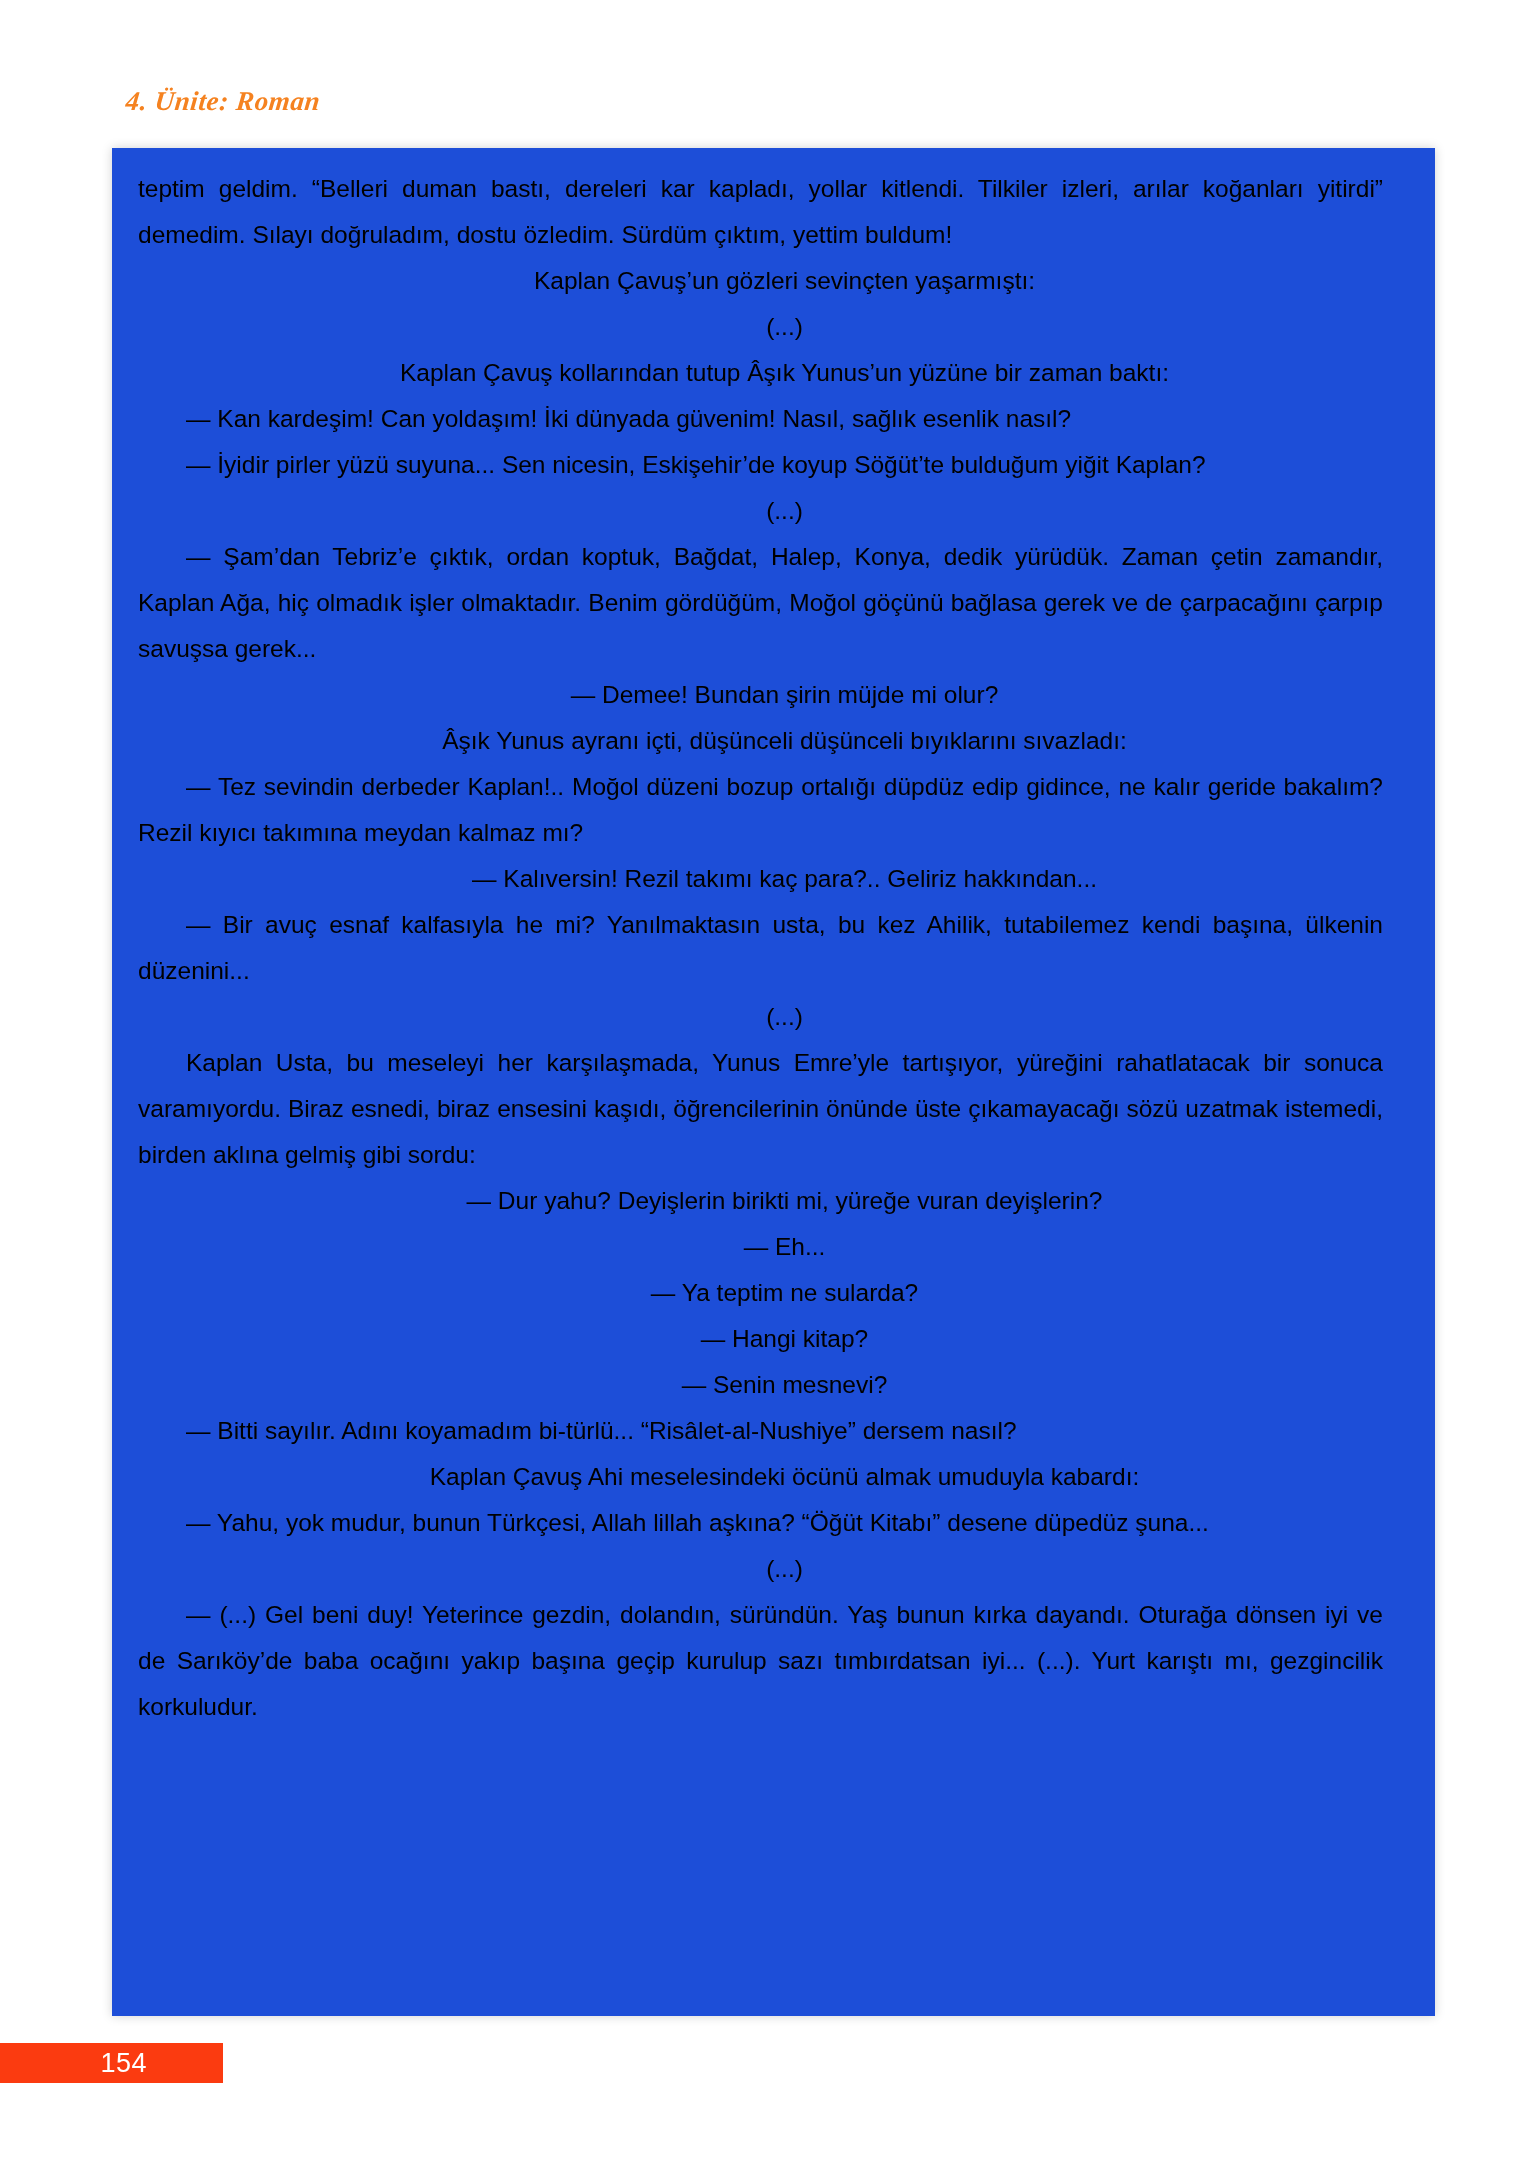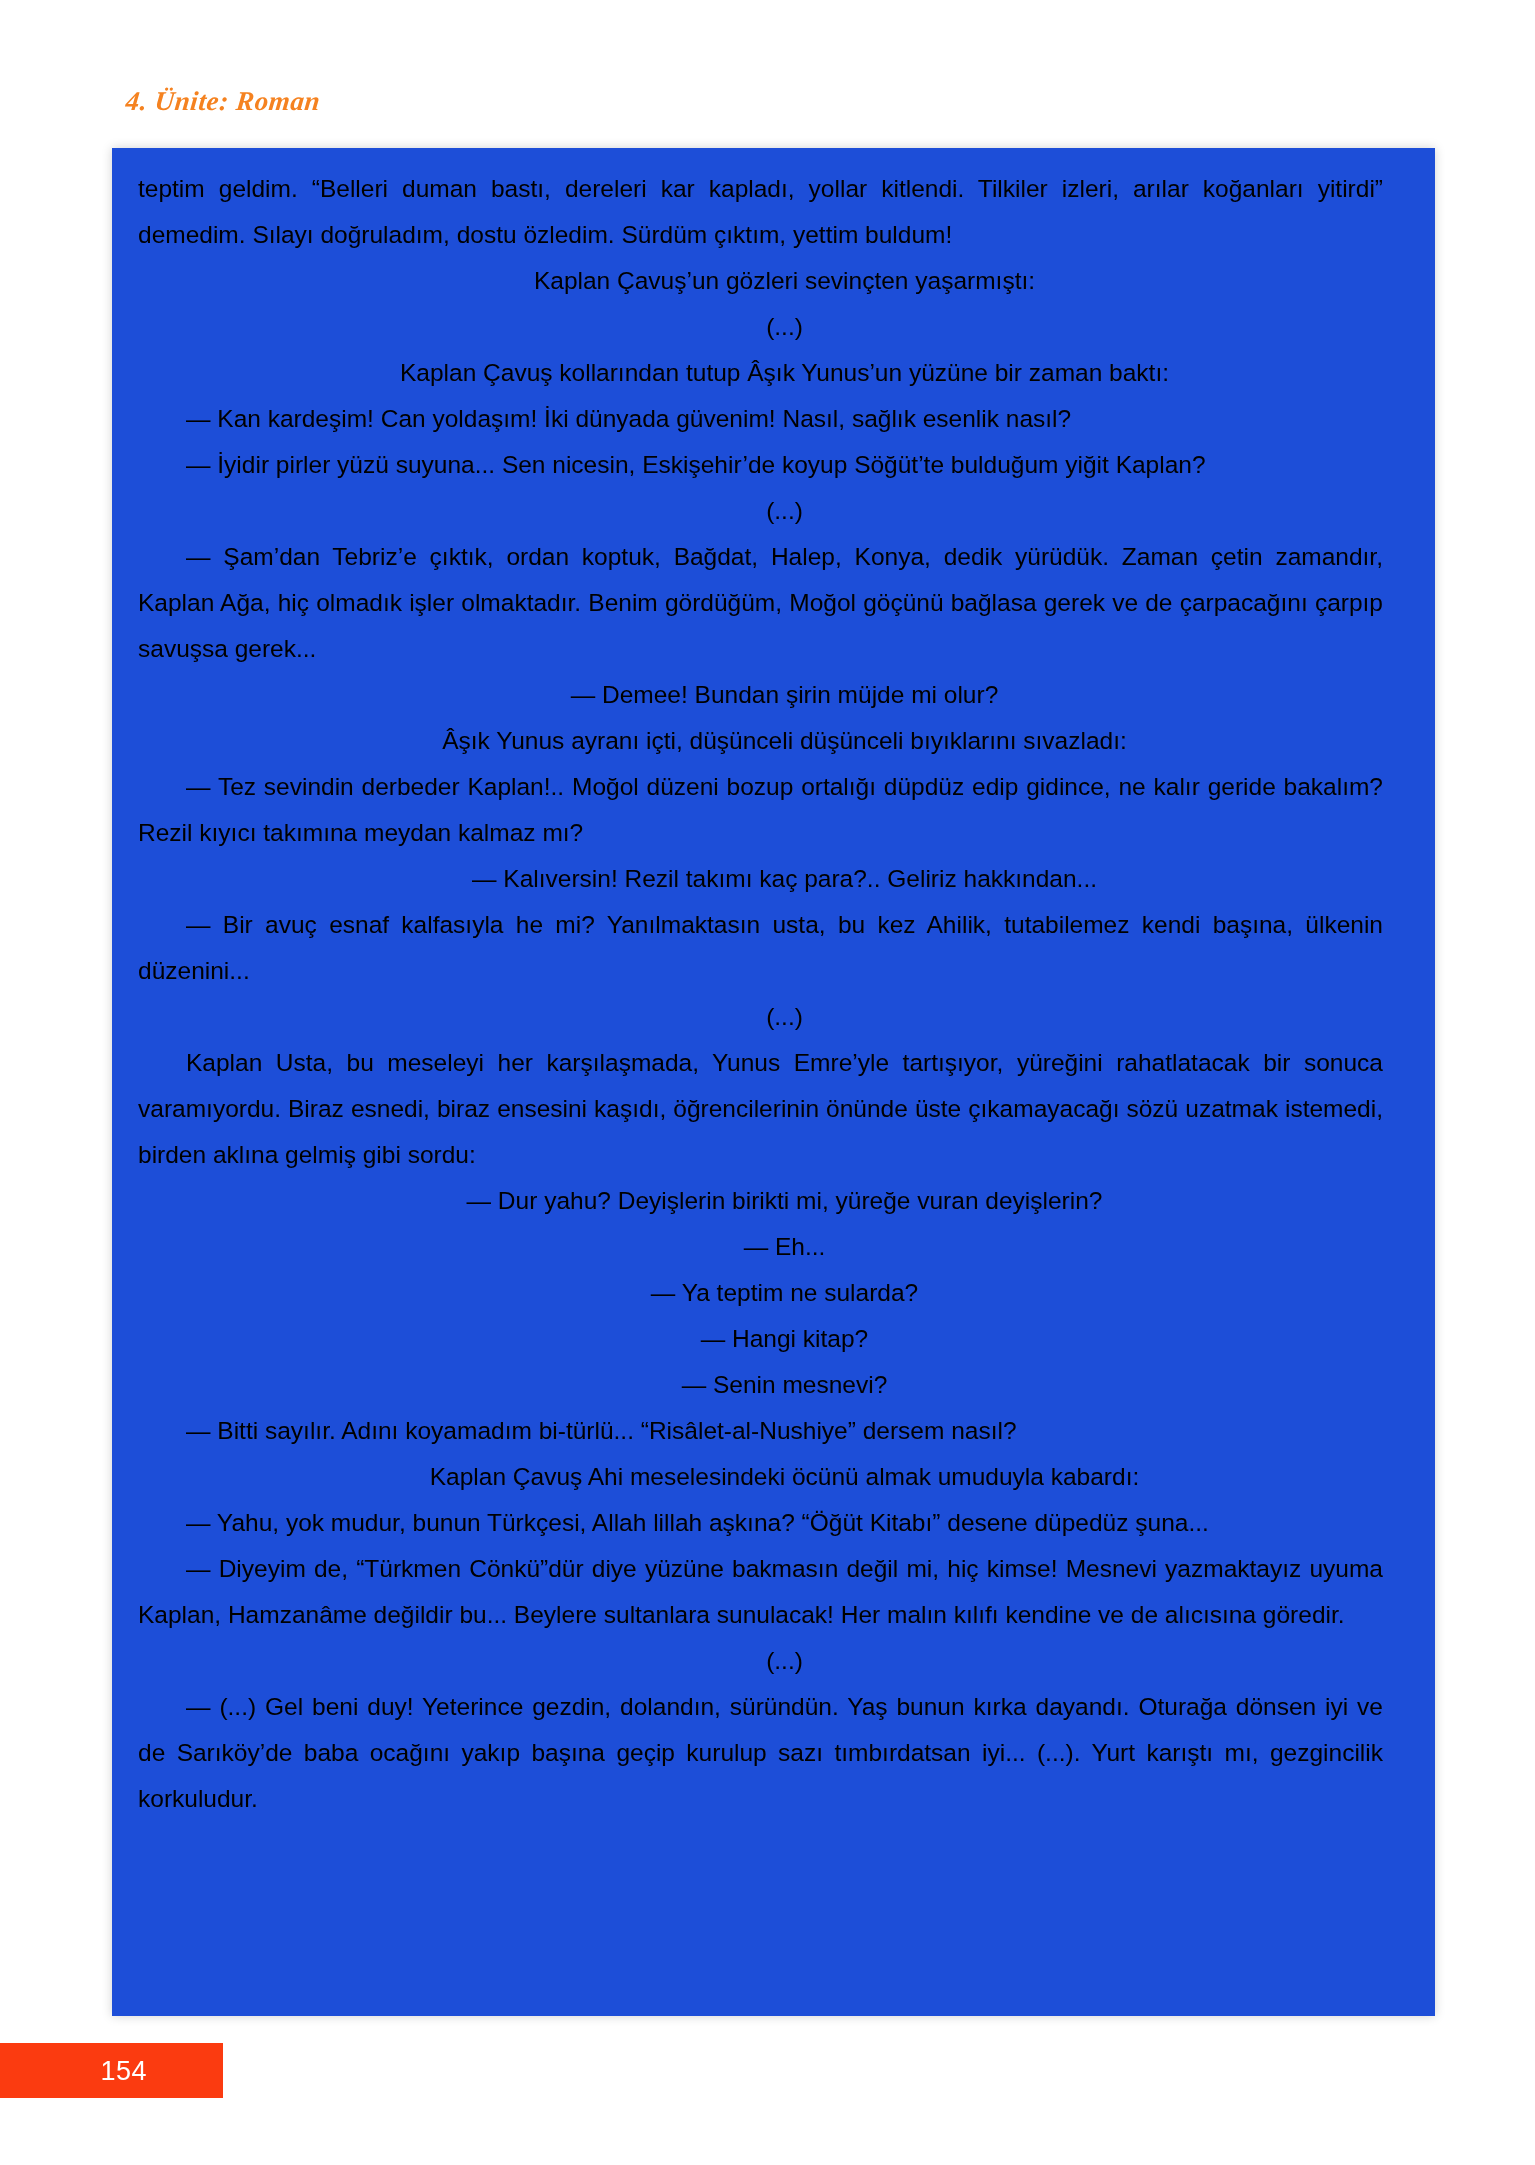--- a/index.html
+++ b/index.html
@@ -68,21 +68,21 @@
   .para.short {
     text-align: center;
   }
 
   
   .page-number-block {
     position: absolute;
     left: 0;
     top: 2043px;
     width: 223px;
-    height: 55px;
+    height: 40px;
     background: #FB3B10;
   }
   .page-number-label {
     position: absolute;
     right: 76px;
     top: 50%;
     transform: translateY(-50%);
     color: #ffffff;
     font-size: 27px;
     font-family: "Liberation Sans", sans-serif;
@@ -113,21 +113,20 @@
       <p class="para indent short">(...)</p>
       <p class="para indent">Kaplan Usta, bu meseleyi her karşılaşmada, Yunus Emre’yle tartışıyor, yüreğini rahatlatacak bir sonuca varamıyordu. Biraz esnedi, biraz ensesini kaşıdı, öğrencilerinin önünde üste çıkamayacağı sözü uzatmak istemedi, birden aklına gelmiş gibi sordu:</p>
       <p class="para indent short">— Dur yahu? Deyişlerin birikti mi, yüreğe vuran deyişlerin?</p>
       <p class="para indent short">— Eh...</p>
       <p class="para indent short">— Ya teptim ne sularda?</p>
       <p class="para indent short">— Hangi kitap?</p>
       <p class="para indent short">— Senin mesnevi?</p>
       <p class="para indent">— Bitti sayılır. Adını koyamadım bi-türlü... “Risâlet-al-Nushiye” dersem nasıl?</p>
       <p class="para indent short">Kaplan Çavuş Ahi meselesindeki öcünü almak umuduyla kabardı:</p>
       <p class="para indent">— Yahu, yok mudur, bunun Türkçesi, Allah lillah aşkına? “Öğüt Kitabı” desene düpedüz şuna...</p>
-      <p class="para indent">— Diyeyim de, “Türkmen Cönkü”dür diye yüzüne bakmasın değil mi, hiç kimse! Mesnevi yazmaktayız uyuma Kaplan, Hamzanâme değildir bu... Beylere sultanlara sunulacak! Her malın kılıfı kendine ve de alıcısına göredir.</p>
       <p class="para indent short">(...)</p>
       <p class="para indent">— (...) Gel beni duy! Yeterince gezdin, dolandın, süründün. Yaş bunun kırka dayandı. Oturağa dönsen iyi ve de Sarıköy’de baba ocağını yakıp başına geçip kurulup sazı tımbırdatsan iyi... (...). Yurt karıştı mı, gezgincilik korkuludur.</p>
     </div>
 </div>
 
 <div class="page-number-block">
   <span class="page-number-label">154</span>
 </div>
 
 </body></html>

